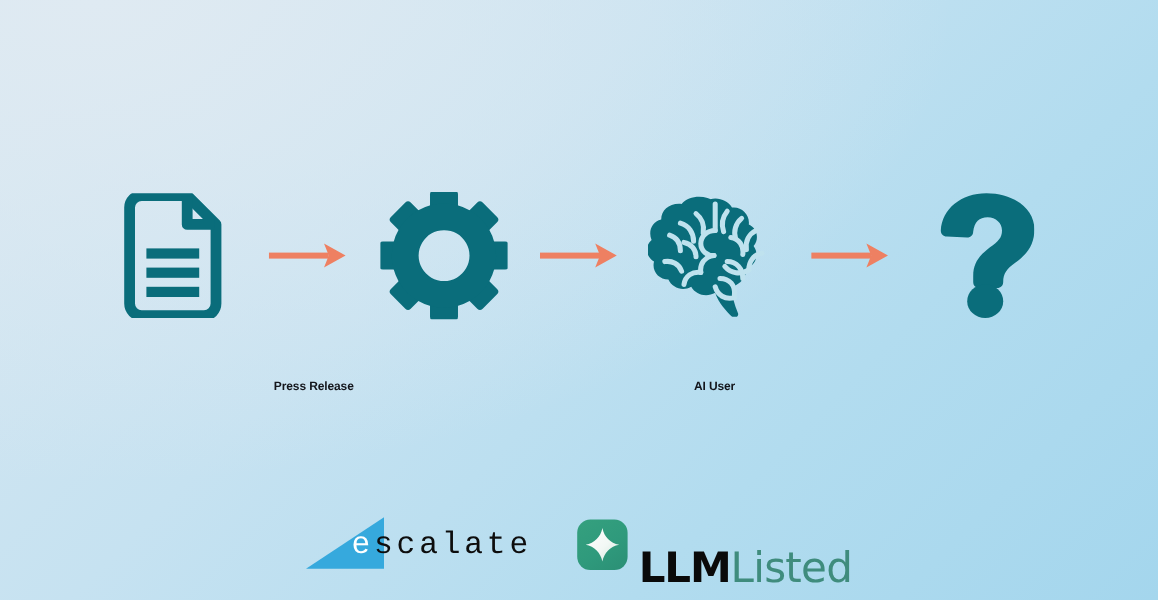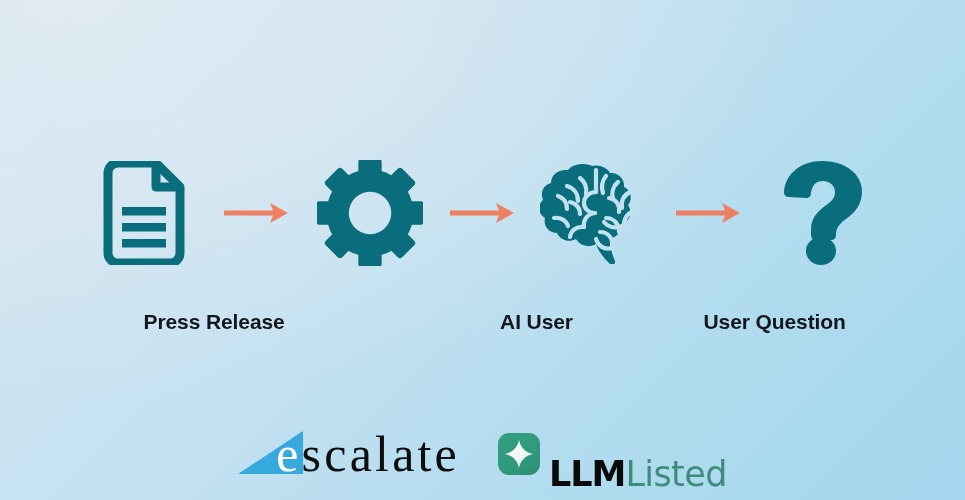--- a/index.html
+++ b/index.html
@@ -65,21 +65,21 @@
     width: 965px;
     height: 34px;
     display: flex;
     align-items: center;
     justify-content: center;
   }
   .label {
     flex: 0 0 auto;
     width: 118px;
     text-align: center;
-    font-size: 21px;
+    font-size: 10px;
     font-weight: bold;
     letter-spacing: -0.1px;
     color: #14161c;
     white-space: nowrap;
   }
   .label-gap {
     flex: 0 0 auto;
     width: 108px;
   }
 
@@ -107,27 +107,27 @@
     left: 0;
     top: 6px;
     width: 0;
     height: 0;
     border-style: solid;
     border-width: 0 0 43px 65px;
     border-color: transparent transparent #36a9dd transparent;
   }
   .logo-escalate .word {
     position: relative;
-    font-size: 50px;
+    font-size: 26px;
     font-weight: 400;
     letter-spacing: 3.2px;
     line-height: 1;
     padding-left: 38px;
     color: #0d0d0d;
-    font-family: Liberation Serif, serif;
+    font-family: Liberation Mono, monospace;
     text-align: center;
   }
   .logo-escalate .word .e-white { color: #ffffff; }
 
   .logo-llmlisted {
     display: flex;
     align-items: center;
     gap: 9px;
     height: 58px;
   }
@@ -295,21 +295,20 @@
     </div>
 
   </div>
 
   <div class="labels">
     <div class="label">Press Release</div>
     <div class="label-gap"></div>
     <div class="label-gap"></div>
     <div class="label">AI User</div>
     <div class="label-gap"></div>
-    <div class="label">User Question</div>
   </div>
 
   <div class="logos">
 
     <div class="logo-escalate">
       <span class="tri"></span>
       <span class="word"><span class="e-white">e</span><span>scalate</span></span>
     </div>
 
     <div class="logo-llmlisted">

